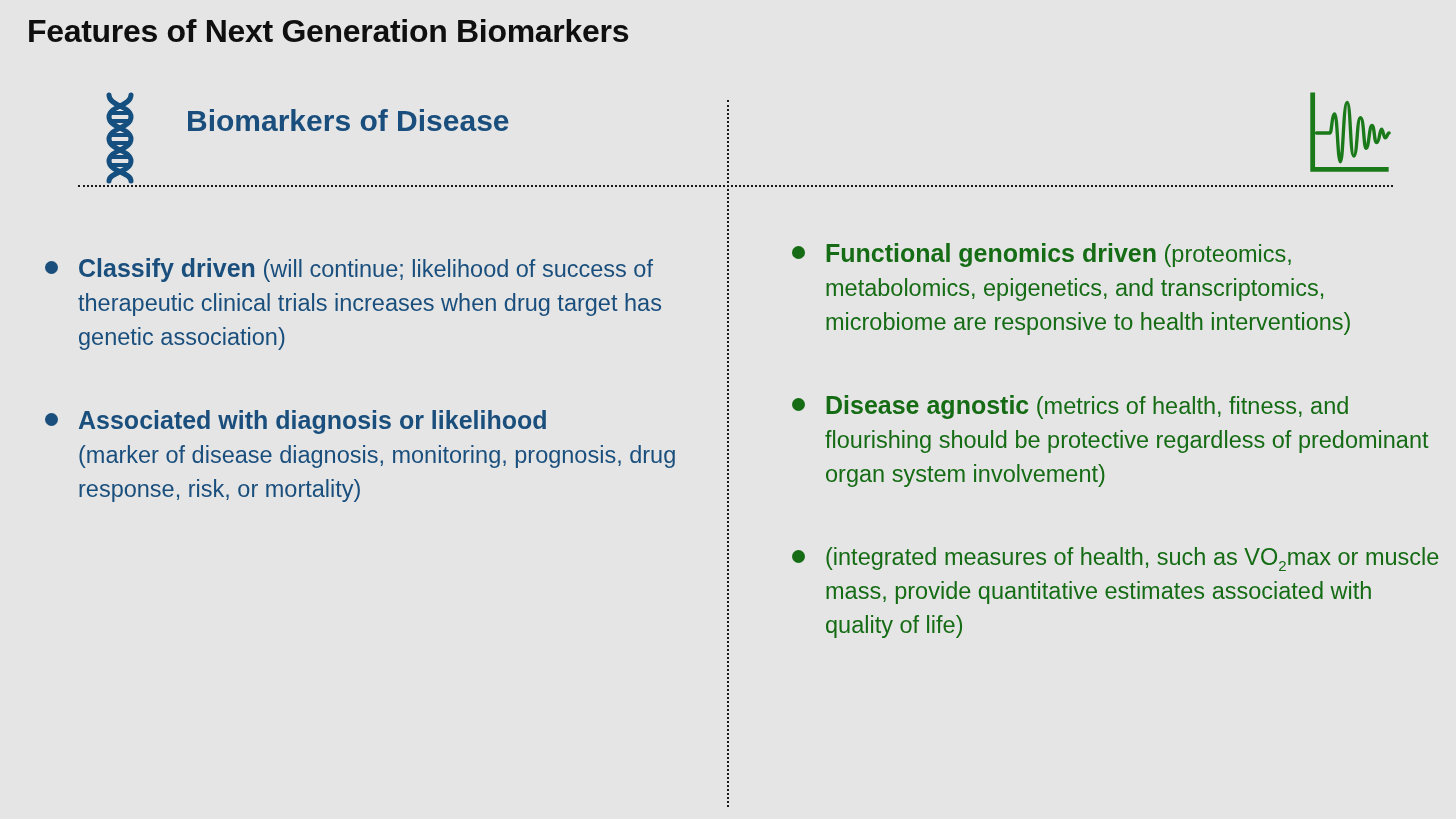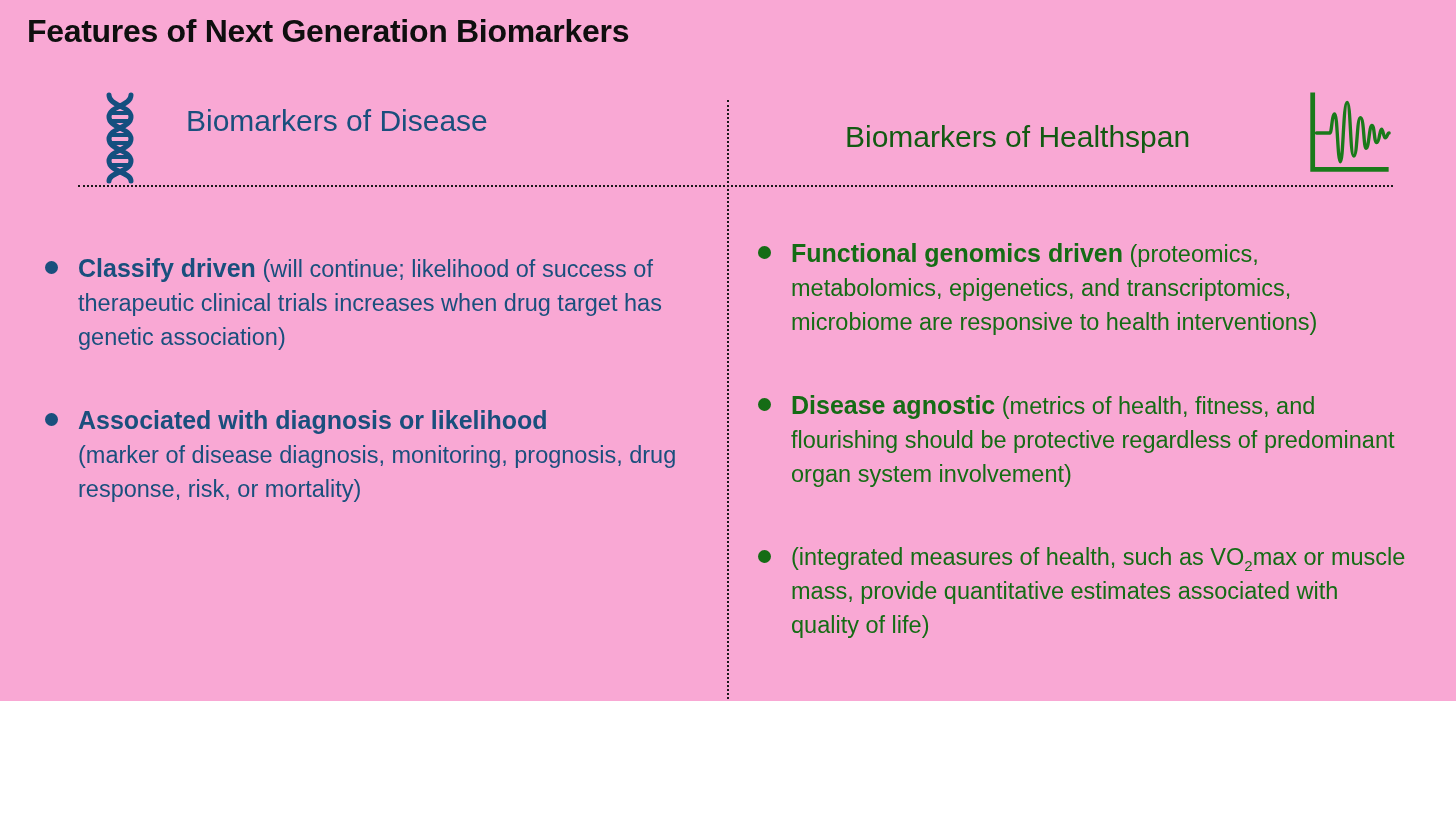--- a/index.html
+++ b/index.html
@@ -4,22 +4,22 @@
 <style>
   html, body {
     margin: 0;
     padding: 0;
     background: #ffffff;
     font-family: "Liberation Sans", "DejaVu Sans", sans-serif;
   }
   #slide {
     position: relative;
     width: 1456px;
-    height: 701px;
-    background: #f9a8d4;
+    height: 819px;
+    background: #e5e5e5;
     overflow: hidden;
   }
 
   
   #page-title {
     position: absolute;
     left: 27px;
     top: 13px;
     font-size: 32px;
     font-weight: 800;
@@ -43,21 +43,21 @@
     top: 100px;
     width: 0;
     height: 707px;
     border-left: 2px dotted #1a1a1a;
   }
 
   
   .col-header-label {
     position: absolute;
     font-size: 30px;
-    font-weight: 400;
+    font-weight: 700;
     white-space: nowrap;
   }
   #disease-header-label {
     left: 186px;
     top: 104px;
     color: #1a4f7d;
   }
   #healthspan-header-label {
     left: 845px;
     top: 120px;
@@ -85,21 +85,21 @@
     margin: 0;
     padding: 0;
   }
   #disease-bullets {
     left: 45px;
     top: 251px;
     width: 665px;
     color: #1a4f7d;
   }
   #healthspan-bullets {
-    left: 758px;
+    left: 792px;
     top: 236px;
     width: 665px;
     color: #156c15;
   }
   .bullet-item {
     display: flex;
     align-items: flex-start;
     margin-bottom: 49px;
   }
   .bullet-dot {
@@ -143,21 +143,20 @@
       <line x1="14" y1="21" x2="30" y2="21" stroke="#144f7f" stroke-width="4"></line>
       <line x1="13" y1="29" x2="31" y2="29" stroke="#144f7f" stroke-width="4"></line>
       <line x1="14" y1="43" x2="30" y2="43" stroke="#144f7f" stroke-width="4"></line>
       <line x1="13" y1="51" x2="31" y2="51" stroke="#144f7f" stroke-width="4"></line>
       <line x1="14" y1="65" x2="30" y2="65" stroke="#144f7f" stroke-width="4"></line>
       <line x1="13" y1="73" x2="31" y2="73" stroke="#144f7f" stroke-width="4"></line>
     </svg>
   </div>
   <div id="disease-header-label" class="col-header-label">Biomarkers of Disease</div>
 
-  <div id="healthspan-header-label" class="col-header-label">Biomarkers of Healthspan</div>
   <div id="waveform-icon-box">
     <svg width="86" height="86" viewBox="0 0 90 90" fill="none">
       <path d="M7,4 L7,82 L84,82" stroke="#1a7a1a" stroke-width="5" stroke-linecap="square"></path>
       <path d="M11,44 L25,44 C27,44 27,24 30,24 C33,24 33,74 36,74 C39,74 39,12 43,12
                C47,12 46,68 50,68 C54,68 53,28 57,28 C61,28 60,60 63,60 C66,60 66,36 69,36
                C72,36 71,54 74,54 C77,54 77,40 79,40 C81,40 81,49 83,49 C85,49 85,44 87,44" stroke="#1a7a1a" stroke-width="3.5" stroke-linecap="round" stroke-linejoin="round"></path>
     </svg>
   </div>
 
   <ul id="disease-bullets" class="bullet-list">

